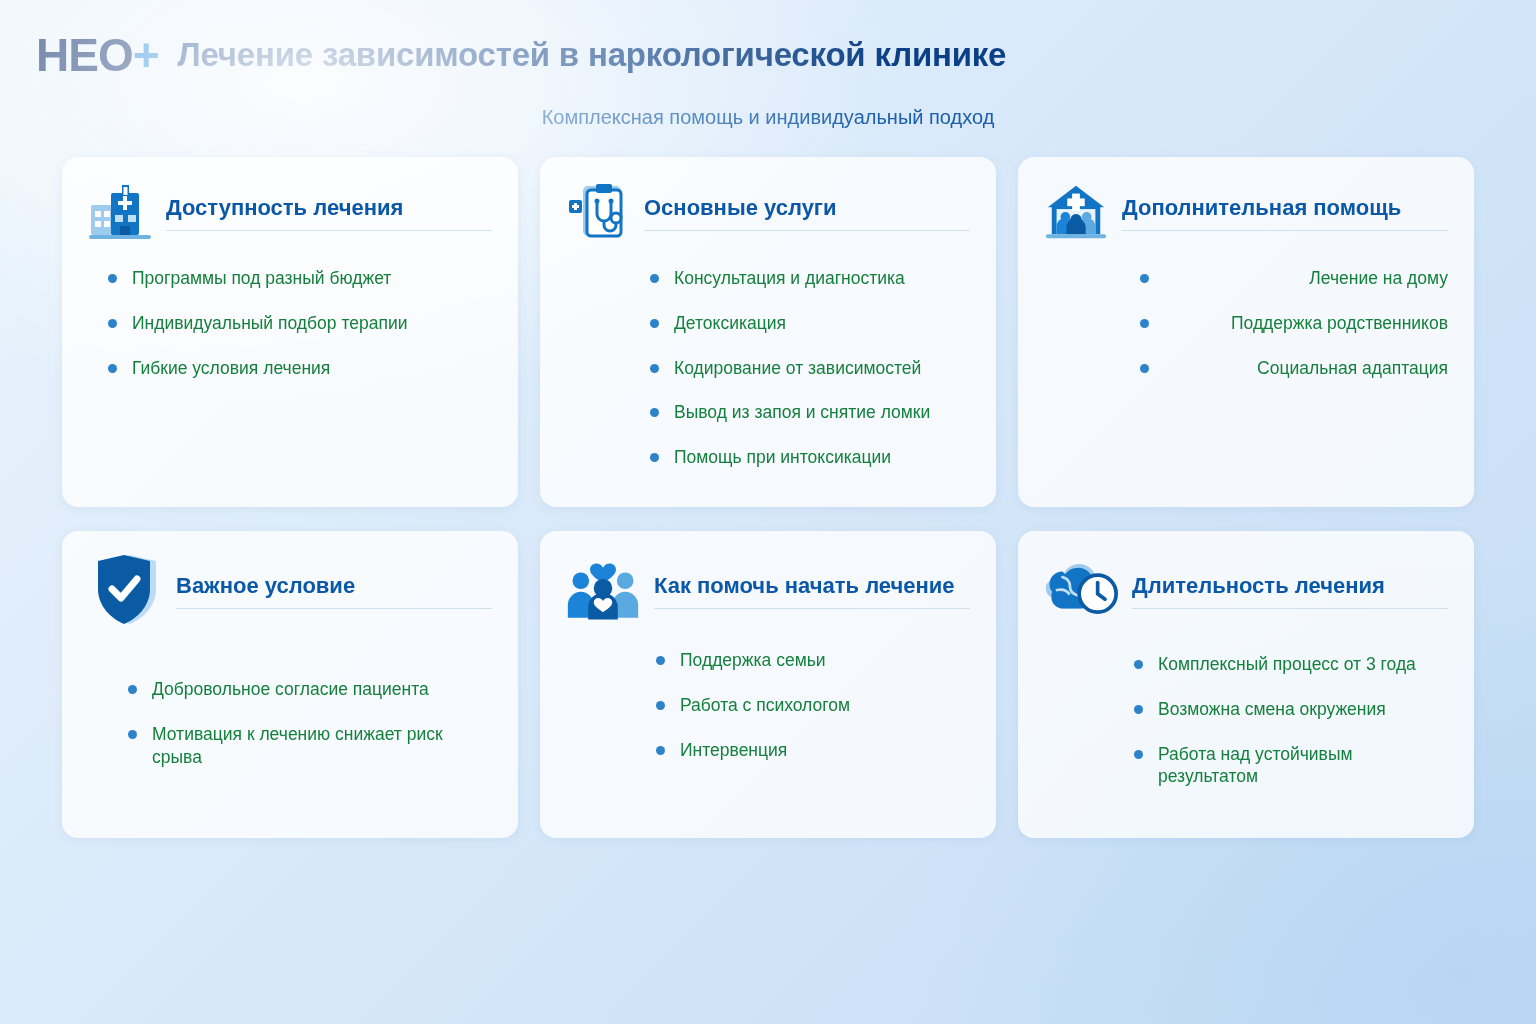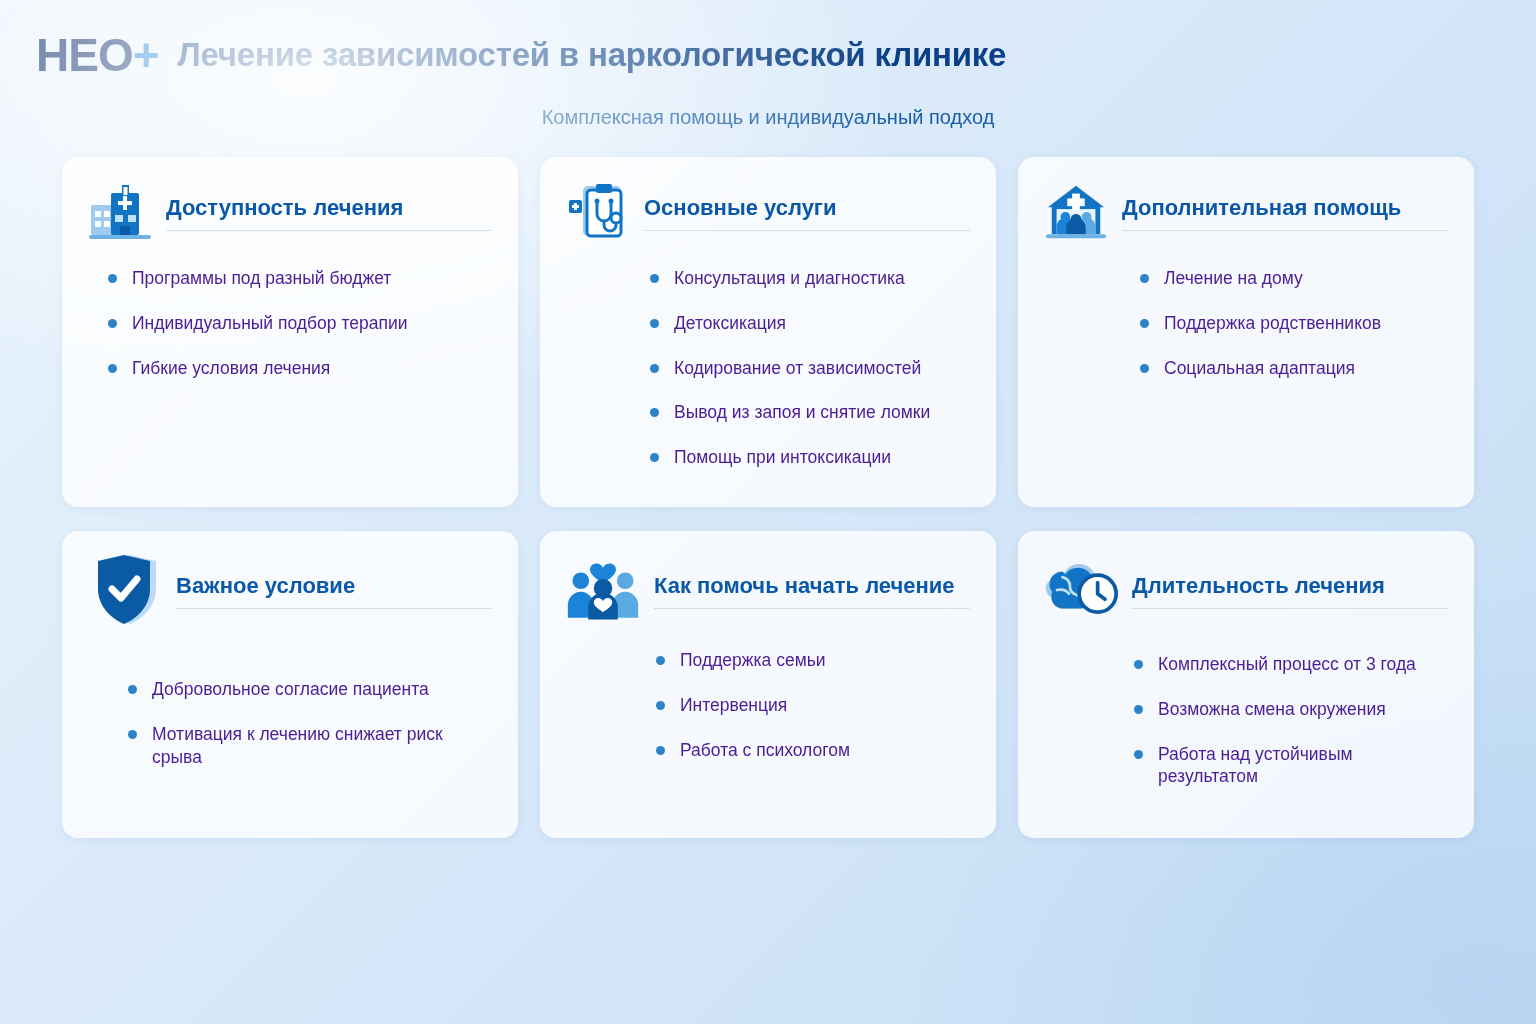--- a/index.html
+++ b/index.html
@@ -114,36 +114,36 @@
   .bullets {
     list-style: none;
     margin: 22px 0 0 0;
     padding: 0 0 0 14px;
   }
   .bullets li {
     position: relative;
     padding-left: 24px;
     margin-bottom: 22px;
     font-size: 17.5px;
-    color: #4c1d95;
+    color: #15803d;
     line-height: 1.3;
   }
   .bullets li:before {
     content: "";
     position: absolute;
     left: 0;
     top: 7px;
     width: 9px;
     height: 9px;
     border-radius: 50%;
     background: #2d83c9;
   }
   .card.c1 .bullets { padding-left: 20px; }
   .card.c2 .bullets { padding-left: 84px; }
-  .card.c3 .bullets { padding-left: 96px; }
+  .card.c3 .bullets { padding-left: 96px; text-align: right; }
   .card.c4 .bullets { padding-left: 40px; margin-top: 51px; }
   .card.c5 .bullets { padding-left: 90px; }
   .card.c6 .bullets { padding-left: 90px; margin-top: 26px; }
   .card.c4 .card-head, .card.c5 .card-head, .card.c6 .card-head { min-height: 70px; }
   .card.c4 .card-icon, .card.c5 .card-icon, .card.c6 .card-icon { width: 74px; flex: 0 0 74px; height: 74px; }
 </style>
 </head>
 <body>
 
 <div class="page">
@@ -287,22 +287,22 @@
             <path d="M40 50 c-2.5-5-10-4-10 1.5 c0 4.5 7 8 10 10.5 c3-2.5 10-6 10-10.5 c0-5.5-7.5-6.5-10-1.5z" fill="#ffffff"></path>
           </svg>
         </div>
         <div class="card-title-wrap">
           <div class="card-title">Как помочь начать лечение</div>
           <div class="title-rule"></div>
         </div>
       </div>
       <ul class="bullets">
         <li>Поддержка семьи</li>
+        <li>Работа с психологом</li>
         <li>Интервенция</li>
-        <li>Работа с психологом</li>
       </ul>
     </div>
 
     <div class="card c6">
       <div class="card-head">
         <div class="card-icon">
           <svg width="80" height="72" viewBox="0 0 80 72">
             <path d="M12 24 c-6 0-10 5-10 10 c0 5 3 9 7 10 c0 7 6 12 13 12 h20 c8 0 14-6 14-14 v-16 c0-10-8-18-18-18 c-9 0-16 6-17 14 z" fill="#9ecbee"></path>
             <path d="M20 16 c-8 0-14 6-14 14 c0 3 1 6 3 8 c-1 2-1 4-1 6 c0 7 6 12 13 12 h18 c8 0 14-6 14-14 v-14 c0-9-7-16-16-16 c-6 0-11 3-14 7 z" fill="#1274c4"></path>
             <path d="M20 22 q8 2 8 10 q0 8 9 10" fill="none" stroke="#bfe0f7" stroke-width="3" stroke-linecap="round"></path>

